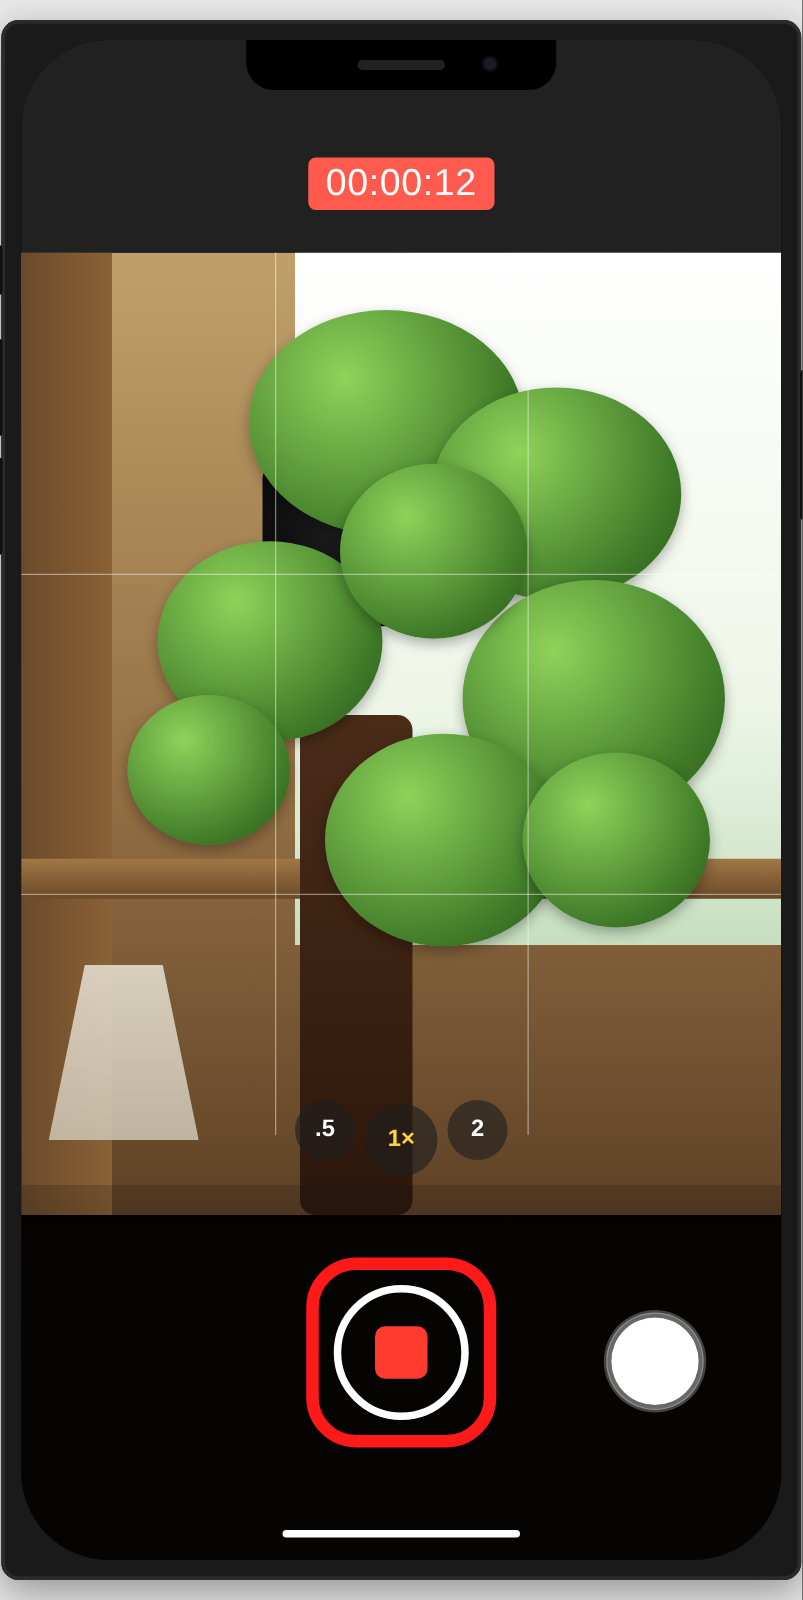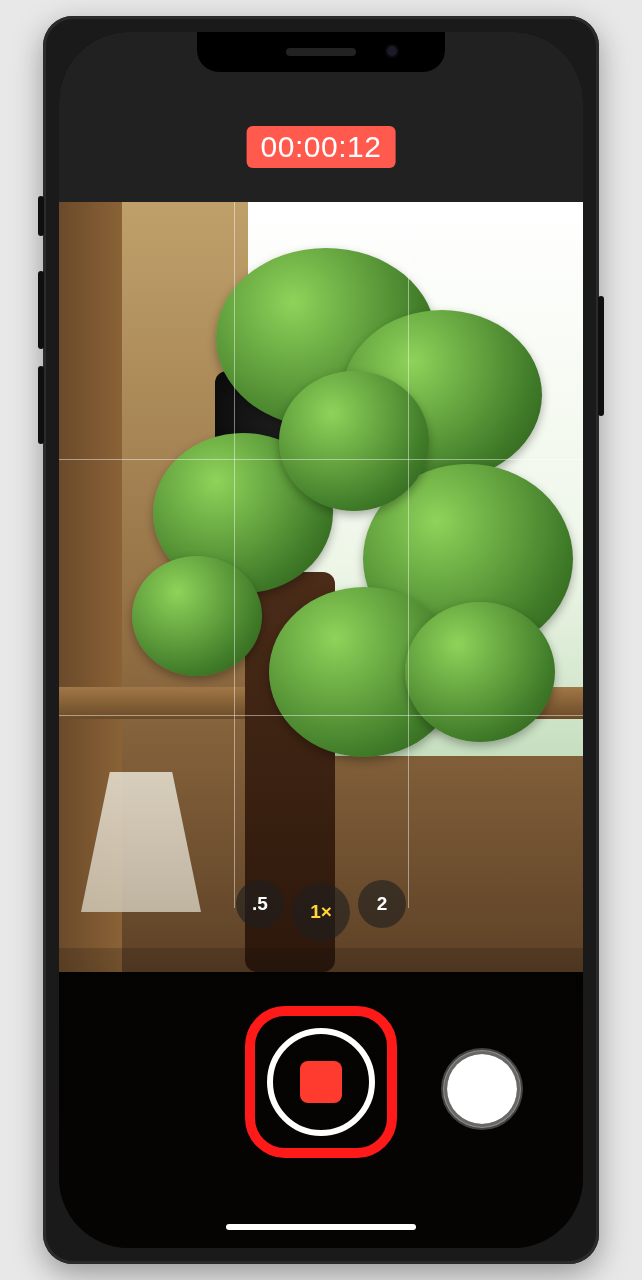--- a/index.html
+++ b/index.html
@@ -8,24 +8,24 @@
     height: 1280px;
     background: #e8e8e8;
     font-family: -apple-system, "Helvetica Neue", Arial, sans-serif;
     display: flex;
     align-items: center;
     justify-content: center;
   }
 
   
   .phone {
-    width: 556px;
+    width: 640px;
     height: 1248px;
     background: #1a1a1a;
-    border-radius: 30px;
+    border-radius: 14px;
     padding: 16px;
     position: relative;
     box-shadow: 0 10px 30px rgba(0,0,0,.35), inset 0 0 0 3px #2b2b2b;
   }
   
   .btn-side {
     position: absolute;
     background: #0f0f0f;
     border-radius: 4px;
   }

